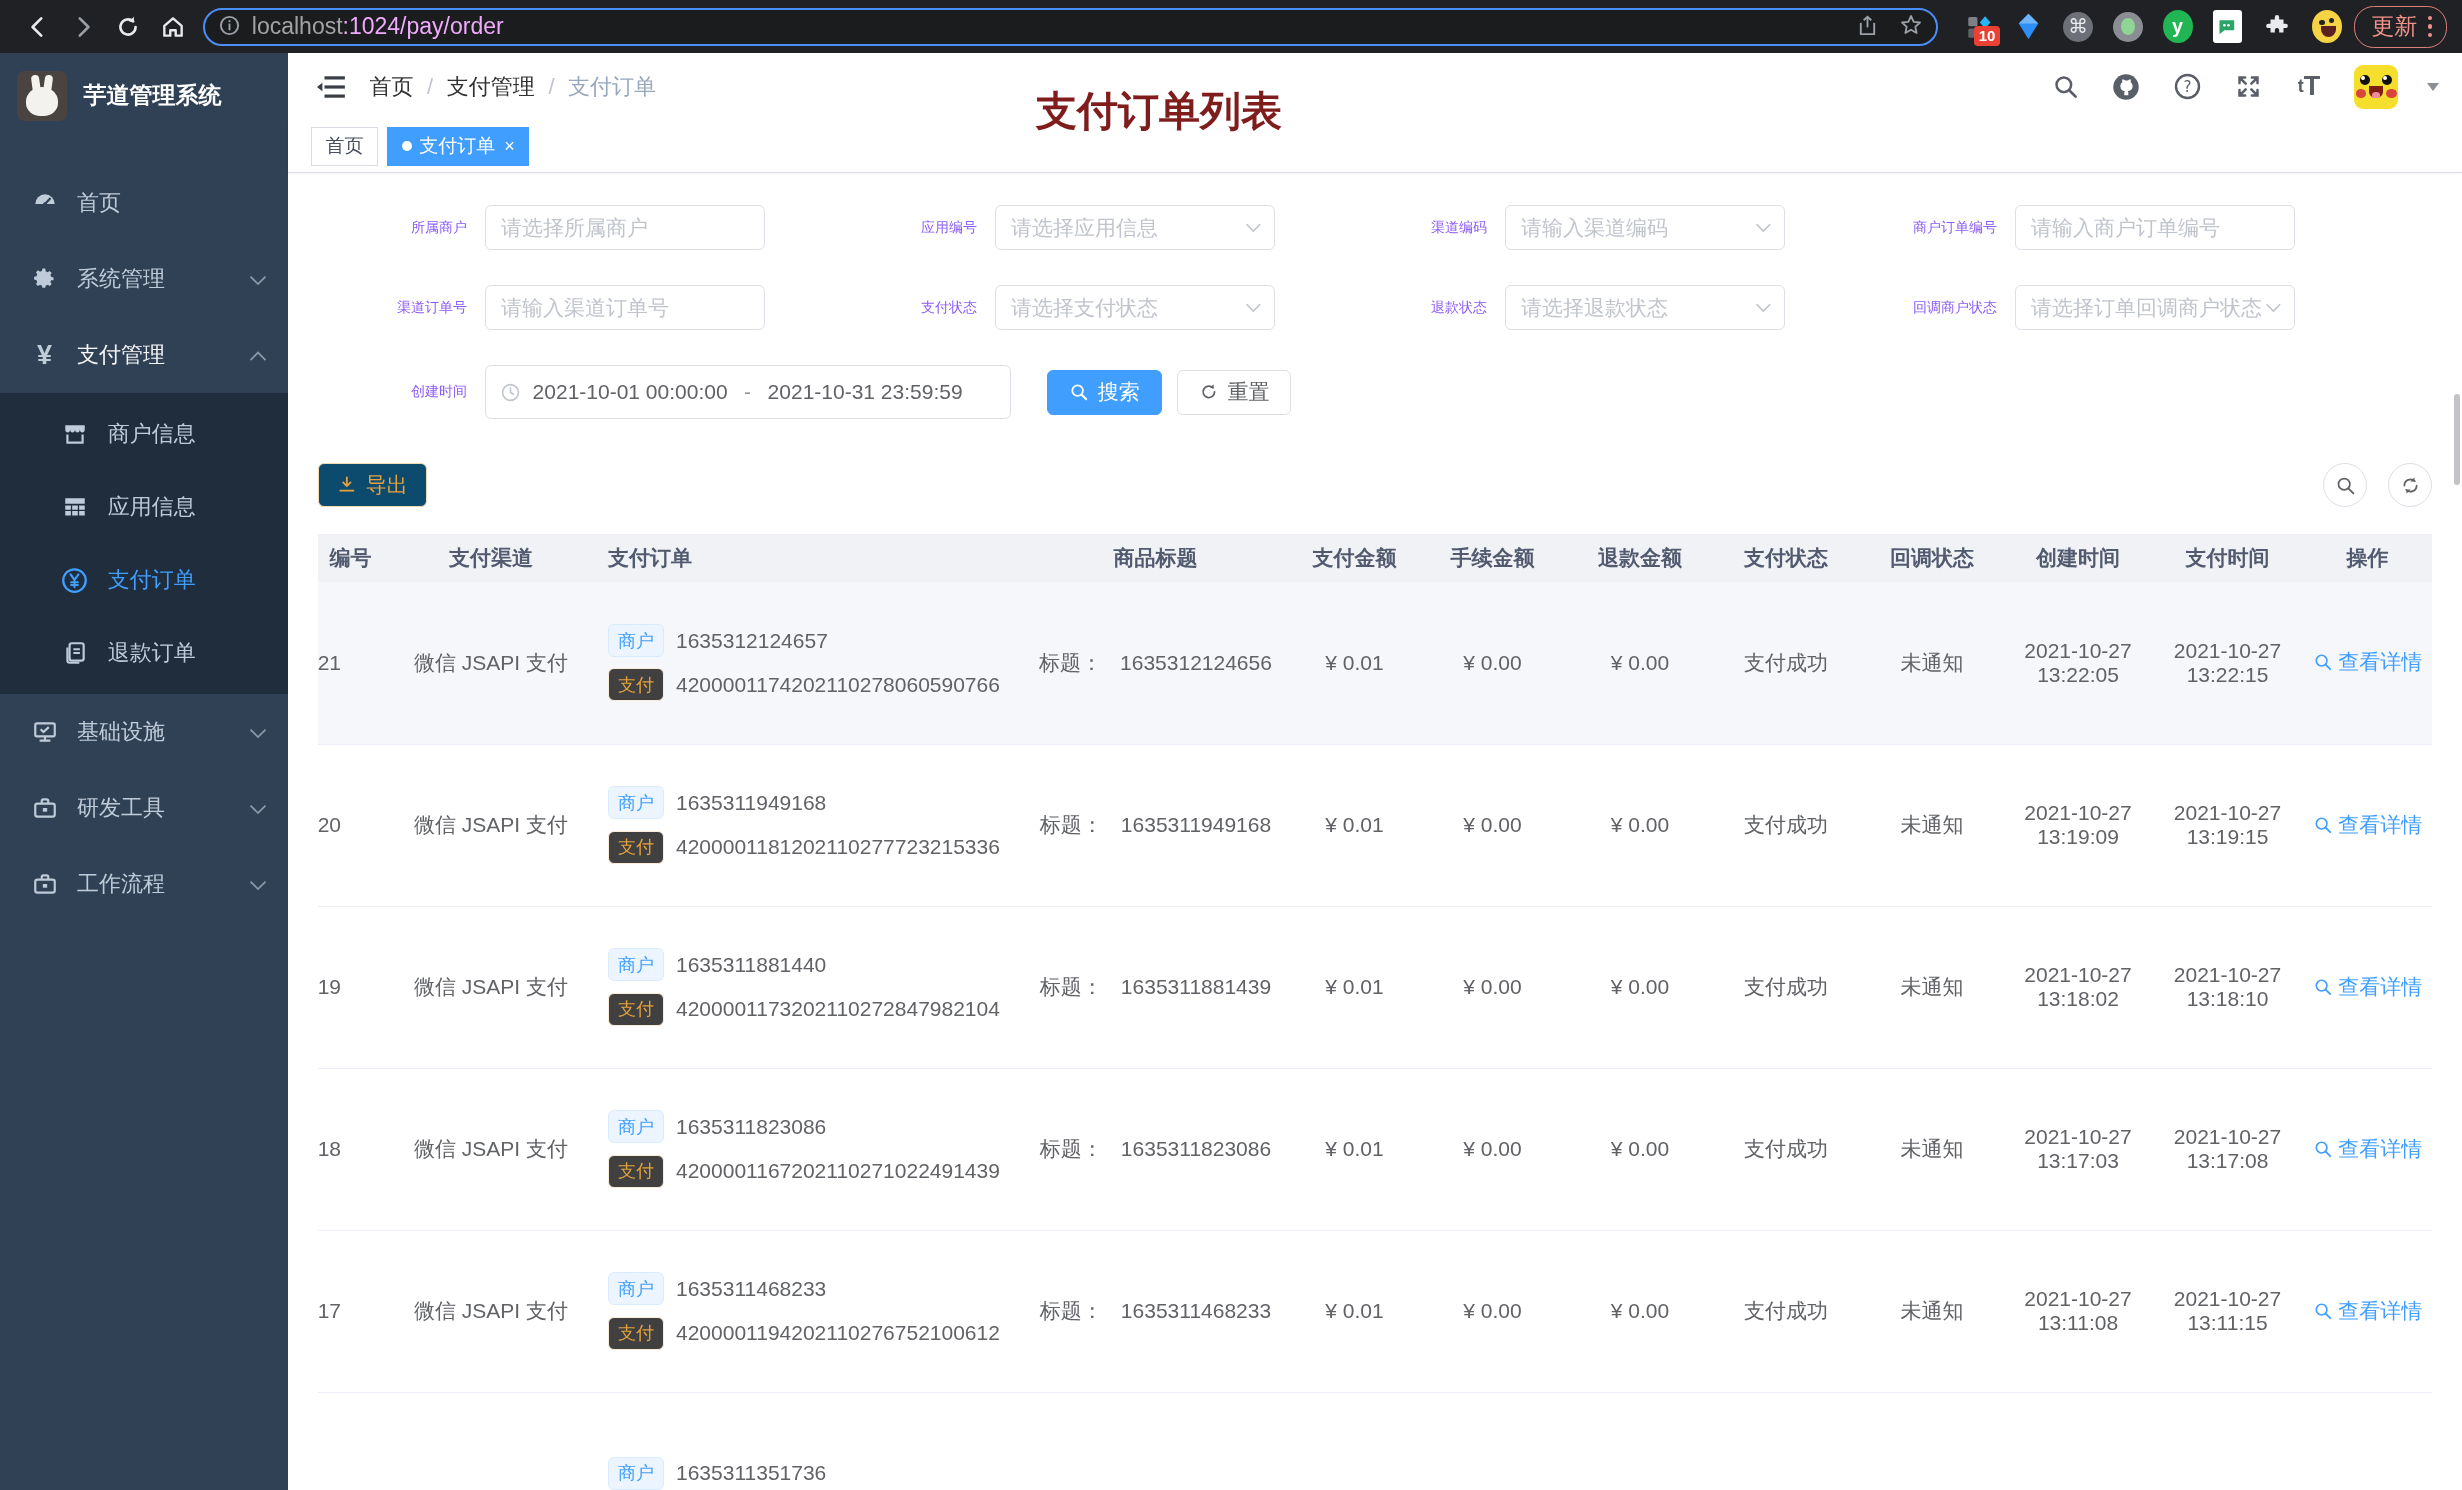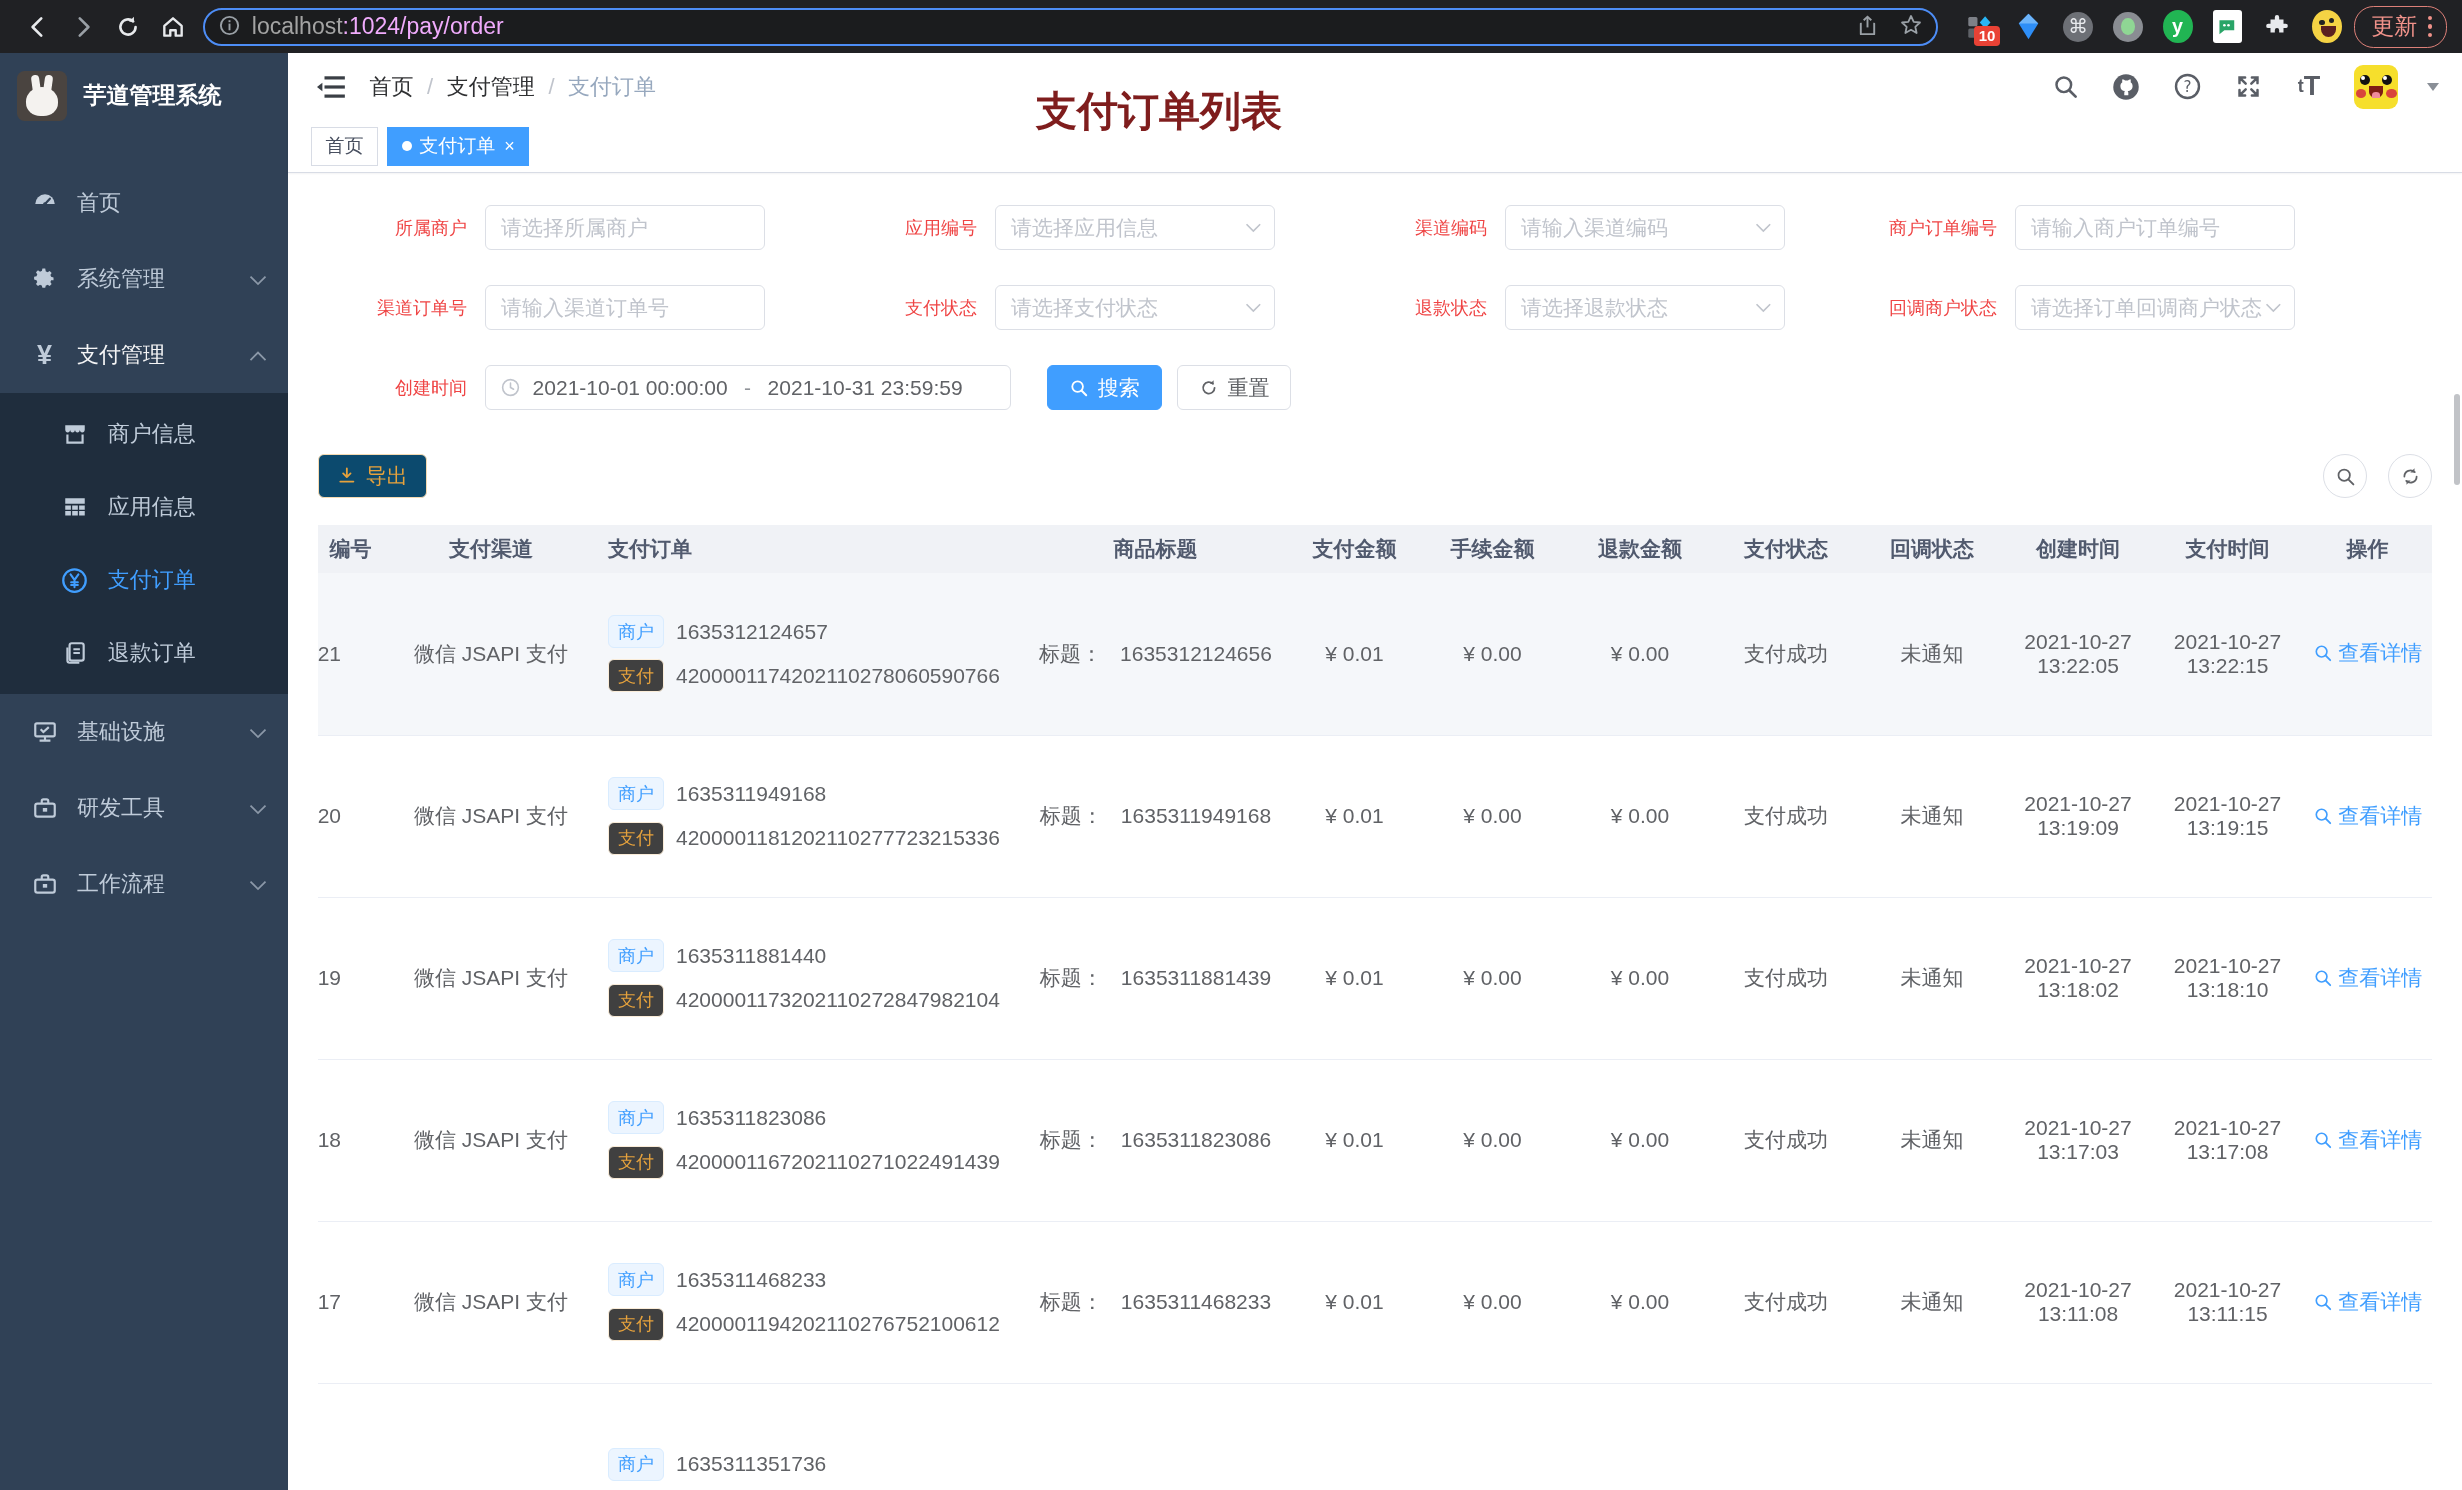--- a/index.html
+++ b/index.html
@@ -69,28 +69,28 @@
     display:flex; align-items:center; padding-left:23px; gap:9px; }
   .tag{ height:39px; display:inline-flex; align-items:center; border:0.8px solid #d8dce5; background:#fff; color:#495060;
     font-size:19px; padding:0 13.6px; cursor:pointer; }
   .tag.active{ background:var(--blue); border-color:var(--blue); color:#fff; }
   .tag .dot{ width:9.8px; height:9.8px; border-radius:50%; background:#fff; margin-right:7.6px; }
   .tag .x{ margin-left:9px; font-size:18px; line-height:1; color:#fff; cursor:pointer; }
   
   .content{ flex:1; padding:0 30px; overflow:hidden; }
   .filter-grid{ margin-top:32px; display:grid; grid-template-columns:repeat(4,465px); column-gap:45px; row-gap:35px; }
   .field{ display:flex; align-items:center; }
-  .f-label{ width:167px; text-align:right; padding-right:18px; font-size:18px; color:#ef4444; flex-shrink:0; white-space:nowrap; }
+  .f-label{ width:167px; text-align:right; padding-right:18px; font-size:14px; color:#8b5cf6; flex-shrink:0; white-space:nowrap; }
   .control{ position:relative; width:280px; }
   .f-input{ width:100%; height:45px; border:0.8px solid var(--border); border-radius:6px; padding:0 15px; font-size:21px;
     color:#606266; outline:none; font-family:inherit; background:#fff; }
   .f-input::placeholder{ color:var(--ph); }
   .caret{ position:absolute; right:13.6px; top:50%; transform:translateY(-50%); }
   .date-row{ margin-top:35px; display:flex; align-items:center; }
-  .date-box{ width:526px; height:45px; border:0.8px solid var(--border); border-radius:6px; display:flex; align-items:center;
+  .date-box{ width:526px; height:54px; border:0.8px solid var(--border); border-radius:6px; display:flex; align-items:center;
     padding:0 13.6px; gap:12px; font-size:21px; color:#606266; }
   .date-box .sep{ color:#909399; padding:0 4.5px; }
   .btn{ height:45px; border-radius:6px; display:inline-flex; align-items:center; justify-content:center; gap:9px;
     font-size:21px; cursor:pointer; padding:0 21px; border:0.8px solid var(--border); background:#fff; color:#606266; }
   .btn-primary{ background:var(--blue); border-color:var(--blue); color:#fff; }
   .btn-search{ margin-left:36px; } .btn-reset{ margin-left:15px; }
   .toolbar{ margin-top:44px; display:flex; align-items:center; }
   .btn-export{ height:44px; background:#0c4a6e; border:0.8px solid #f5dab1; color:var(--warn); padding:0 18px; }
   .tool-right{ margin-left:auto; display:flex; gap:21px; }
   .circle-btn{ width:44px; height:44px; border-radius:50%; border:0.8px solid var(--border); background:#fff; display:flex;

